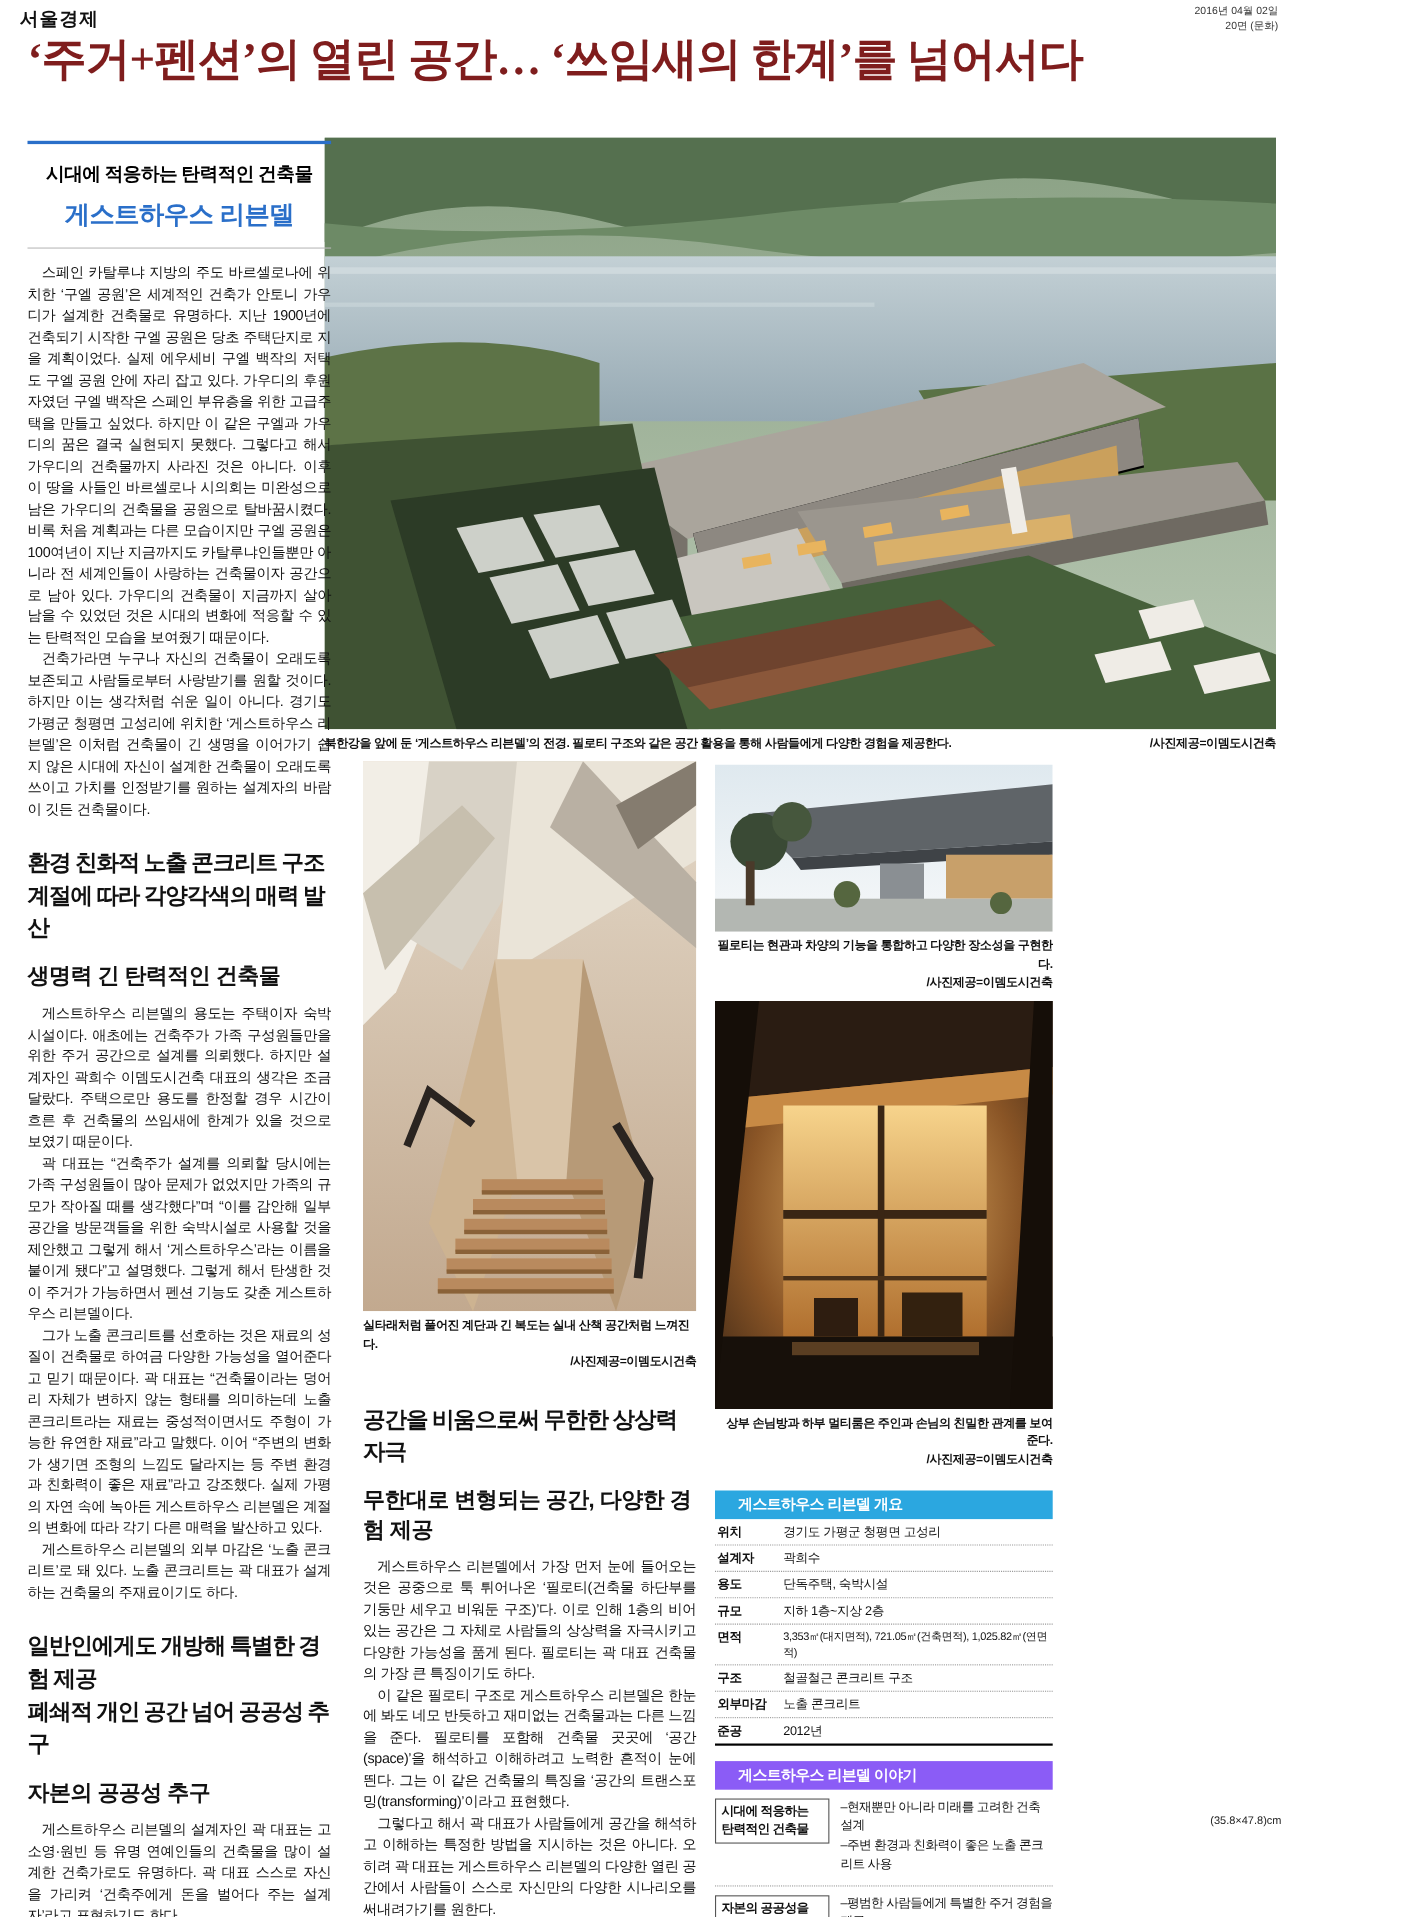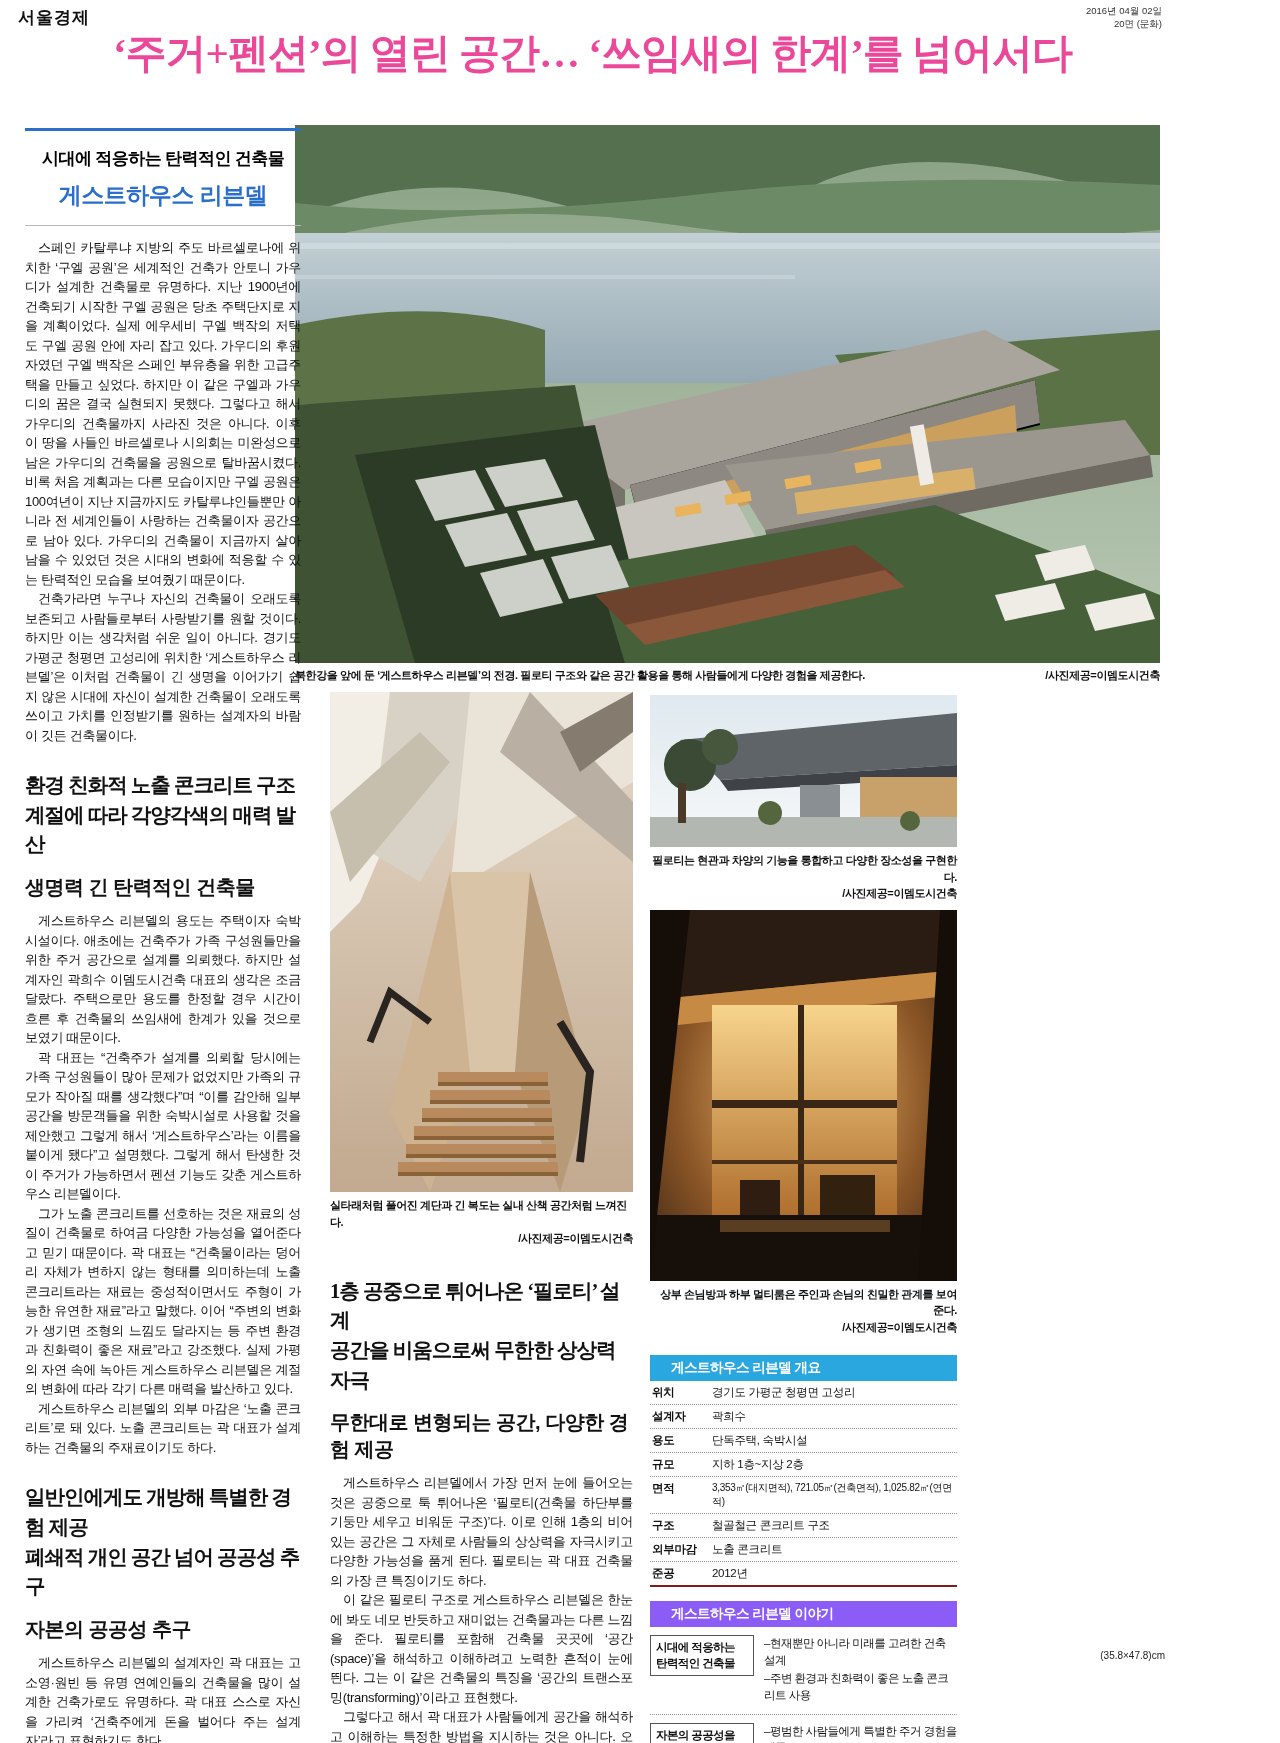--- a/index.html
+++ b/index.html
@@ -6,23 +6,23 @@
   body{
     width:1280px;height:1743px;position:relative;background:#ffffff;
     font-family:"Liberation Sans","DejaVu Sans",sans-serif;color:#111;
     overflow:hidden;
   }
   
   .masthead{position:absolute;left:18px;top:6px;font-weight:bold;font-size:17px;
     font-family:"Liberation Serif","DejaVu Serif",serif;letter-spacing:1px;}
   .dateblock{position:absolute;right:118px;top:5px;text-align:right;font-size:9.5px;
     color:#333;line-height:1.35;}
-  .headline{position:absolute;left:25px;top:26px;width:1135px;text-align:center;
+  .headline{position:absolute;left:25px;top:26px;width:1135px;text-align:left;
     font-family:"Liberation Serif","DejaVu Serif",serif;font-weight:bold;
-    font-size:41px;letter-spacing:-1px;color:#ec4899;}
+    font-size:41px;letter-spacing:-1px;color:#7f1d1d;}
   
   .col-left{position:absolute;left:25px;top:128px;width:276px;}
   .col-mid{position:absolute;left:330px;top:692px;width:303px;}
   .col-right{position:absolute;left:650px;top:695px;width:307px;}
   
   .deck{border-top:3px solid #2a6fc9;padding:16px 0 14px 0;text-align:center;
     border-bottom:1px solid #b9b9b9;margin-bottom:12px;}
   .deck-kicker{font-size:17px;letter-spacing:-0.5px;color:#000;
     font-family:"Liberation Serif","DejaVu Serif",serif;font-weight:bold;}
   .deck-title{margin-top:10px;font-size:23px;font-weight:bold;color:#2a6fc9;letter-spacing:-0.5px;}
@@ -39,21 +39,21 @@
     font-weight:bold;letter-spacing:-0.4px;display:flex;justify-content:space-between;gap:32px;}
   .cap{font-size:11px;font-weight:bold;line-height:1.5;letter-spacing:-0.4px;margin-top:5px;}
   .cap .credit{display:block;text-align:right;font-weight:bold;}
   
   .infobox{margin-top:20px;}
   .infobox .hdr{color:#fff;font-weight:bold;font-size:13.5px;padding:4px 21px;letter-spacing:-0.5px;}
   .hdr-blue{background:#2ba7e0;}
   .hdr-red{background:#8b5cf6;}
   .orow{display:flex;align-items:flex-start;border-bottom:1px dotted #999;
     padding:4px 2px;font-size:11.5px;letter-spacing:-0.3px;}
-  .orow:last-child{border-bottom:2px solid #7f1d1d;}
+  .orow:last-child{border-bottom:2px solid #000000;}
   .olabel{width:50px;flex:none;font-weight:bold;text-align:justify;text-align-last:justify;margin-right:10px;}
   .oval{flex:1;}
   .oval.small{font-size:10px;}
   .srow{display:flex;align-items:flex-start;border-bottom:1px dotted #999;padding:8px 0;}
   .srow:last-child{border-bottom:none;}
   .slabel{flex:none;width:92px;border:1px solid #555;padding:4px 5px;font-weight:bold;
     font-size:11.5px;line-height:1.35;letter-spacing:-0.6px;white-space:pre-line;margin-right:10px;}
   .sitems{flex:1;font-size:11.5px;line-height:1.45;letter-spacing:-0.5px;}
   .sitems div{margin-bottom:2px;}
   .sizenote{position:absolute;right:115px;top:1650px;font-size:10px;color:#222;}
@@ -196,21 +196,20 @@
         <rect x="68" y="480" width="160" height="4"></rect>
     </g>
     <polyline points="230,330 260,380 250,470" stroke="#2a2420" stroke-width="8" fill="none"></polyline>
     <polyline points="40,350 60,300 100,330" stroke="#2a2420" stroke-width="7" fill="none"></polyline>
   </svg>
   <div class="cap">
     <span>실타래처럼 풀어진 계단과 긴 복도는 실내 산책 공간처럼 느껴진다.</span>
     <span class="credit">/사진제공=이뎀도시건축</span>
   </div>
   <div class="sec" style="margin-top:30px;">
-    <div>1층 공중으로 튀어나온 ‘필로티’ 설계</div>
     <div>공간을 비움으로써 무한한 상상력 자극</div>
   </div>
   <div class="subhead">무한대로 변형되는 공간, 다양한 경험 제공</div>
   <div class="bodytext">
     <p>게스트하우스 리븐델에서 가장 먼저 눈에 들어오는 것은 공중으로 툭 튀어나온 ‘필로티(건축물 하단부를 기둥만 세우고 비워둔 구조)’다. 이로 인해 1층의 비어 있는 공간은 그 자체로 사람들의 상상력을 자극시키고 다양한 가능성을 품게 된다. 필로티는 곽 대표 건축물의 가장 큰 특징이기도 하다.</p>
     <p>이 같은 필로티 구조로 게스트하우스 리븐델은 한눈에 봐도 네모 반듯하고 재미없는 건축물과는 다른 느낌을 준다. 필로티를 포함해 건축물 곳곳에 ‘공간(space)’을 해석하고 이해하려고 노력한 흔적이 눈에 띈다. 그는 이 같은 건축물의 특징을 ‘공간의 트랜스포밍(transforming)’이라고 표현했다.</p>
     <p>그렇다고 해서 곽 대표가 사람들에게 공간을 해석하고 이해하는 특정한 방법을 지시하는 것은 아니다. 오히려 곽 대표는 게스트하우스 리븐델의 다양한 열린 공간에서 사람들이 스스로 자신만의 다양한 시나리오를 써내려가기를 원한다.</p>
 
   </div>
 

